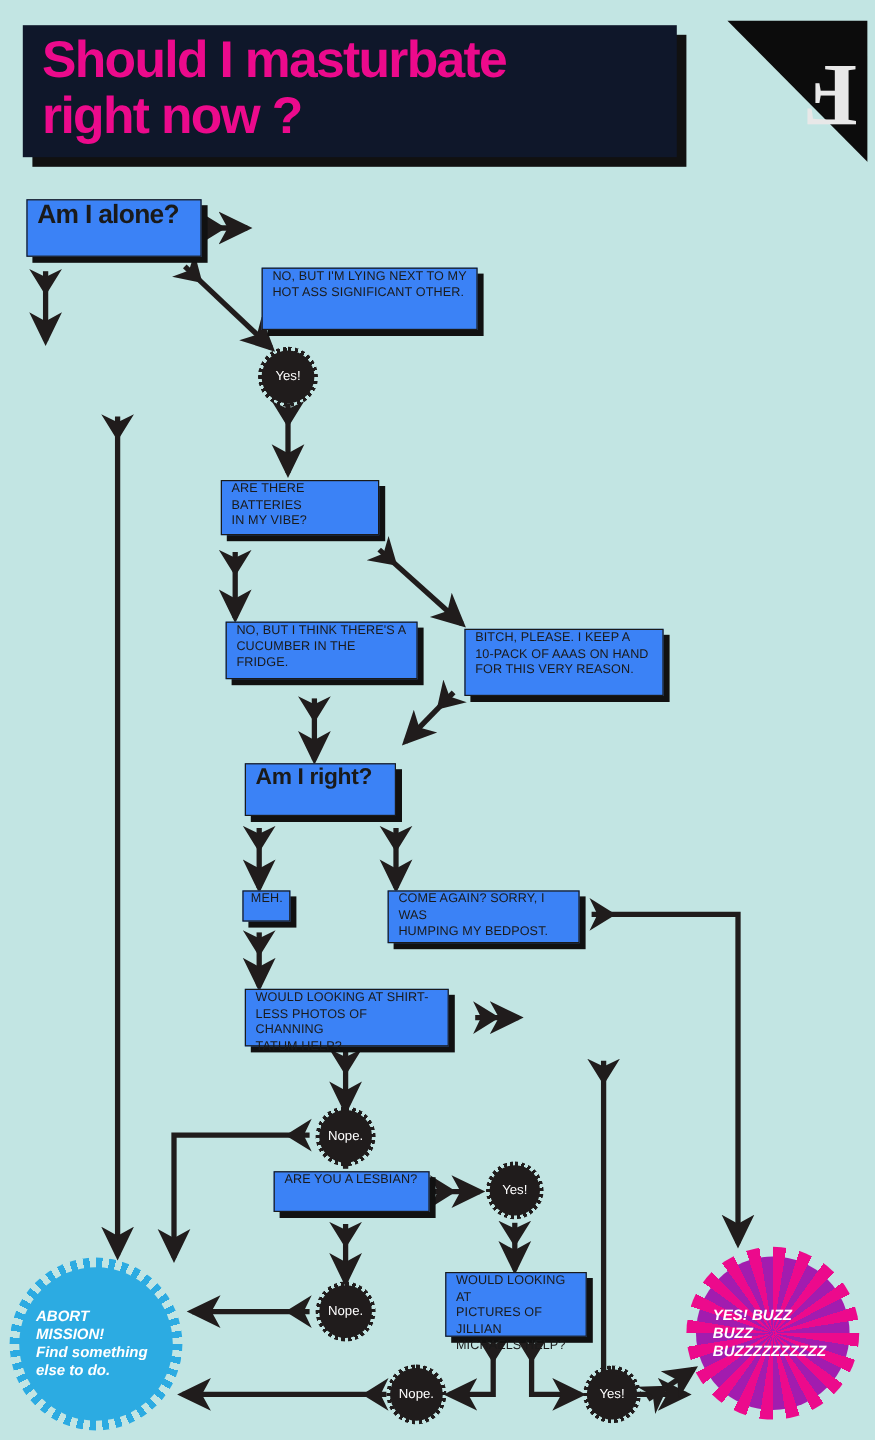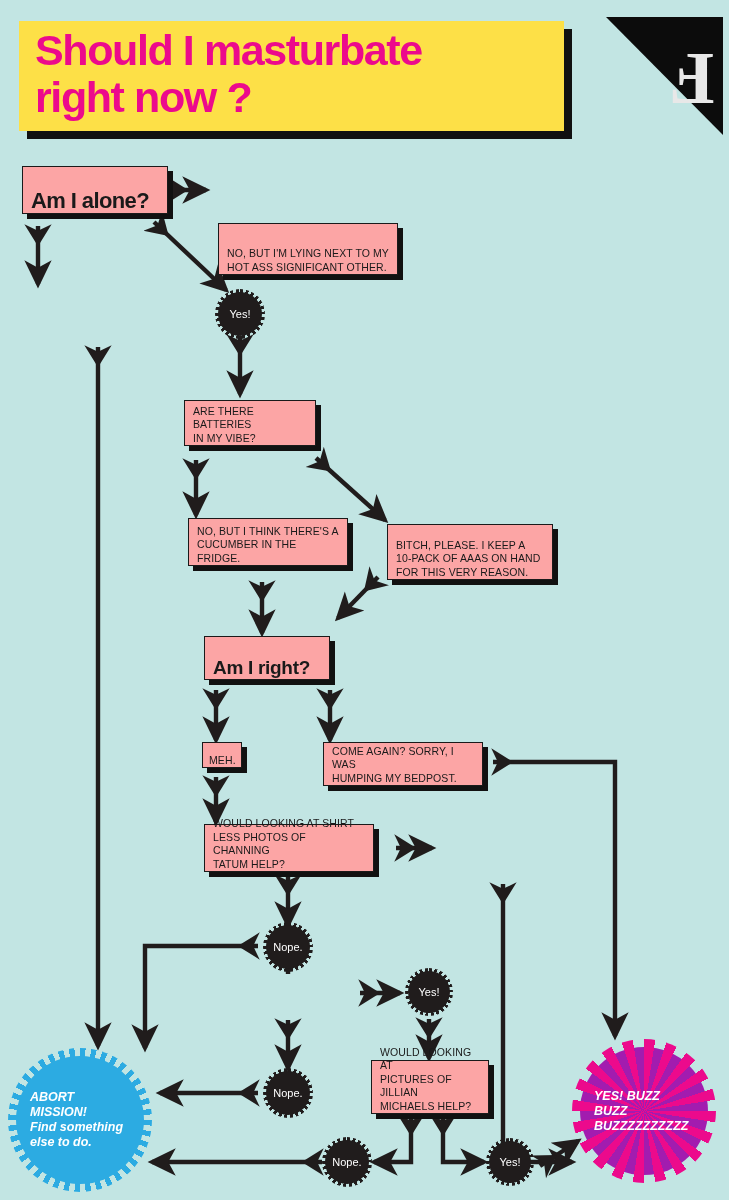--- a/index.html
+++ b/index.html
@@ -8,36 +8,36 @@
     background:#c2e5e3;
     font-family:"Liberation Sans", sans-serif;
     overflow:hidden;
     position:relative;
   }
   #stage{position:absolute;left:0;top:0;width:729px;height:1200px;}
 
   
   .title-card{
     position:absolute;left:19px;top:21px;width:545px;height:110px;
-    background:#fde047;box-shadow:8px 8px 0 #111111;
+    background:#0f172a;box-shadow:8px 8px 0 #111111;
     box-sizing:border-box;padding:6px 16px 0 16px;
   }
   .title-text{
     color:#ec0a8c;font-weight:bold;font-size:43px;line-height:47px;
     letter-spacing:-1.4px;white-space:pre-line;margin:0;
   }
   .logo-tri{
     position:absolute;left:606px;top:17px;width:117px;height:118px;
   }
 
   
   .box{
-    position:absolute;background:#fca5a5;box-shadow:5px 5px 0 #111111;
+    position:absolute;background:#3b82f6;box-shadow:5px 5px 0 #111111;
     box-sizing:border-box;border:1px solid #1a1a1a;
-    display:flex;align-items:flex-end;
+    display:flex;align-items:flex-start;
   }
   .box .txt{
     font-size:10.5px;line-height:13.5px;color:#1a1a1a;
     padding:0 8px;letter-spacing:.1px;
   }
   .box.big .txt{font-size:22px;font-weight:bold;line-height:24px;letter-spacing:-.6px;}
   .box.med .txt{font-size:19px;font-weight:bold;line-height:22px;letter-spacing:-.3px;}
   .box.tiny .txt{font-size:10.5px;padding:0 6px;}
 
   
@@ -202,20 +202,23 @@
     <div class="txt" style="white-space:pre-line;">WOULD LOOKING AT SHIRT-
 LESS PHOTOS OF CHANNING
 TATUM HELP?</div>
   </div>
 
 
   <div class="circ" style="left:266px;top:925px;width:44px;height:44px;">
     <span>Nope.</span>
   </div>
 
+  <div class="box" style="left:228px;top:976px;width:130px;height:34px;">
+    <div class="txt">ARE YOU A LESBIAN?</div>
+  </div>
 
   <div class="circ" style="left:408px;top:971px;width:42px;height:42px;">
     <span>Yes!</span>
   </div>
 
   <div class="circ" style="left:266px;top:1071px;width:44px;height:44px;">
     <span>Nope.</span>
   </div>
 
   <div class="box" style="left:371px;top:1060px;width:118px;height:54px;">

